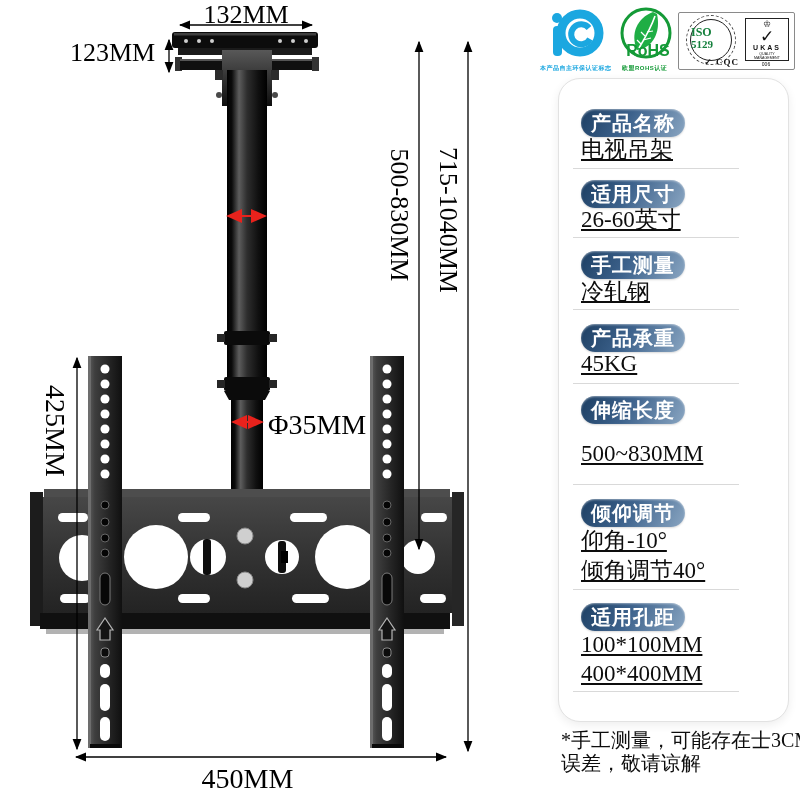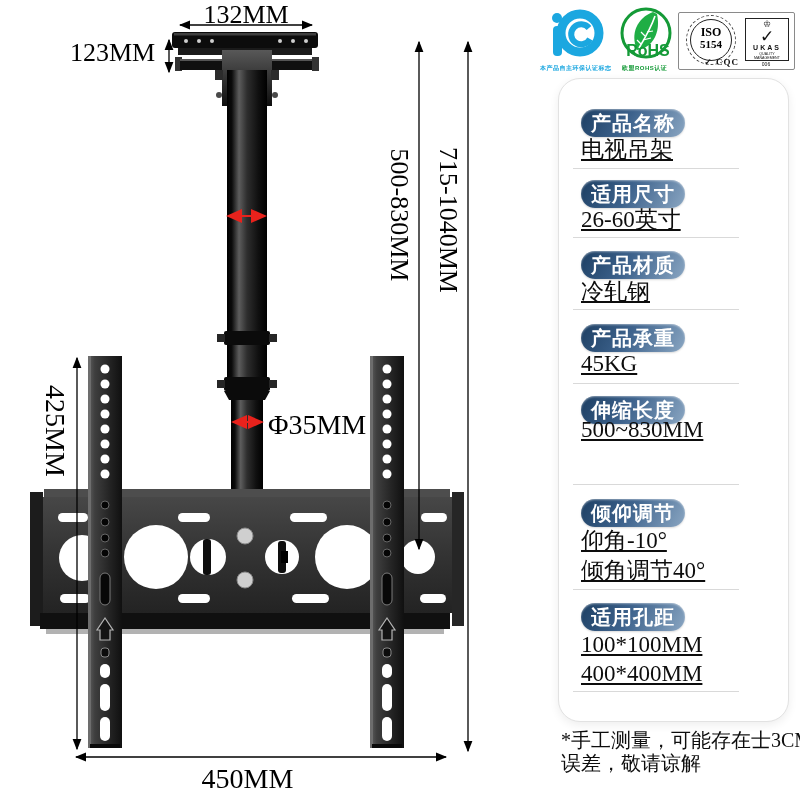--- a/index.html
+++ b/index.html
@@ -11,22 +11,22 @@
   .dim.big{font-size:28px;}
   .dim.vert{transform:translate(-50%,-50%) rotate(90deg);}
   
   .cap{position:absolute;font-family:"Liberation Sans","DejaVu Sans",sans-serif;
        font-size:6px;letter-spacing:0.5px;white-space:nowrap;font-weight:bold;}
   .rohs-word{position:absolute;left:617px;top:42px;width:62px;text-align:center;
        color:#149a37;font-weight:bold;font-size:16px;font-family:"Liberation Sans",sans-serif;letter-spacing:0px;}
   .iso-badge{position:absolute;left:678px;top:12px;width:115px;height:56px;background:#fff;
        border:1px solid #8a8a8a;border-radius:2px;}
   .iso-circle{position:absolute;left:11px;top:6px;width:40px;height:40px;border:1px solid #222;
-       border-radius:50%;outline:1px dashed #444;outline-offset:3px;text-align:center;
-       font-family:"Liberation Serif",serif;color:#000000;}
+       border-radius:50%;outline:1px dashed #444;outline-offset:3px;
+       font-family:"Liberation Serif",serif;color:#15803d;}
   .iso-circle .l1{display:block;font-size:12px;font-weight:bold;line-height:13px;margin-top:6px;}
   .iso-circle .l2{display:block;font-size:11px;font-weight:bold;line-height:11px;}
   .cqc{position:absolute;left:8px;top:44px;width:52px;text-align:right;color:#111;
        font-family:"Liberation Serif",serif;font-size:9px;font-weight:bold;letter-spacing:1px;}
   .ukas-box{position:absolute;left:66px;top:5px;width:42px;height:41px;border:1px solid #222;
        text-align:center;color:#111;line-height:1;}
   .ukas-box .crown{display:block;font-size:9px;line-height:9px;margin-top:1px;}
   .ukas-box .chk{display:block;font-size:17px;line-height:15px;font-weight:bold;font-family:"DejaVu Sans",sans-serif;}
   .ukas-box .uk{display:block;font-size:7px;font-weight:bold;letter-spacing:2px;
        font-family:"Liberation Sans",sans-serif;line-height:8px;}
@@ -245,51 +245,51 @@
     <path d="M40,6 C24,12 17,28 24,44 C40,42 48,26 44,8 Z" fill="#1fae45"></path>
     <path d="M26,42 C32,32 38,22 42,10" fill="none" stroke="#ffffff" stroke-width="1.6"></path>
     <path d="M30,34 L38,32 M28,38 L24,34 M34,26 L40,25 M32,30 L28,26" stroke="#ffffff" stroke-width="1.2"></path>
   </svg>
   <div class="rohs-word">RoHS</div>
   <div class="cap" style="left:622px;top:64px;color:#149a37;">欧盟ROHS认证</div>
 
   <div class="iso-badge">
     <div class="iso-circle">
       <span class="l1">ISO</span>
-      <span class="l2">5154</span>
+      <span class="l2">5129</span>
     </div>
     <div class="cqc">✓ CQC</div>
     <div class="ukas-box">
       <span class="crown">♔</span>
       <span class="chk">✓</span>
       <span class="uk">UKAS</span>
       <span class="qm">QUALITY MANAGEMENT</span>
     </div>
     <div class="ukas-code">006</div>
   </div>
 
   <div class="card">
     <div class="pill" style="top:30px">产品名称</div>
     <div class="val" style="top:58px">电视吊架</div>
     <div class="rule" style="top:89px"></div>
 
     <div class="pill" style="top:101px">适用尺寸</div>
     <div class="val" style="top:128px">26-60英寸</div>
     <div class="rule" style="top:158px"></div>
 
-    <div class="pill" style="top:172px">产品材质</div>
+    <div class="pill" style="top:172px">手工测量</div>
     <div class="val" style="top:200px">冷轧钢</div>
     <div class="rule" style="top:230px"></div>
 
     <div class="pill" style="top:245px">产品承重</div>
     <div class="val" style="top:272px">45KG</div>
     <div class="rule" style="top:304px"></div>
 
     <div class="pill" style="top:317px">伸缩长度</div>
-    <div class="val" style="top:338px">500~830MM</div>
+    <div class="val" style="top:362px">500~830MM</div>
     <div class="rule" style="top:405px"></div>
 
     <div class="pill" style="top:420px">倾仰调节</div>
     <div class="val" style="top:449px">仰角-10°</div>
     <div class="val" style="top:479px">倾角调节40°</div>
     <div class="rule" style="top:510px"></div>
 
     <div class="pill" style="top:524px">适用孔距</div>
     <div class="val" style="top:553px">100*100MM</div>
     <div class="val" style="top:582px">400*400MM</div>

